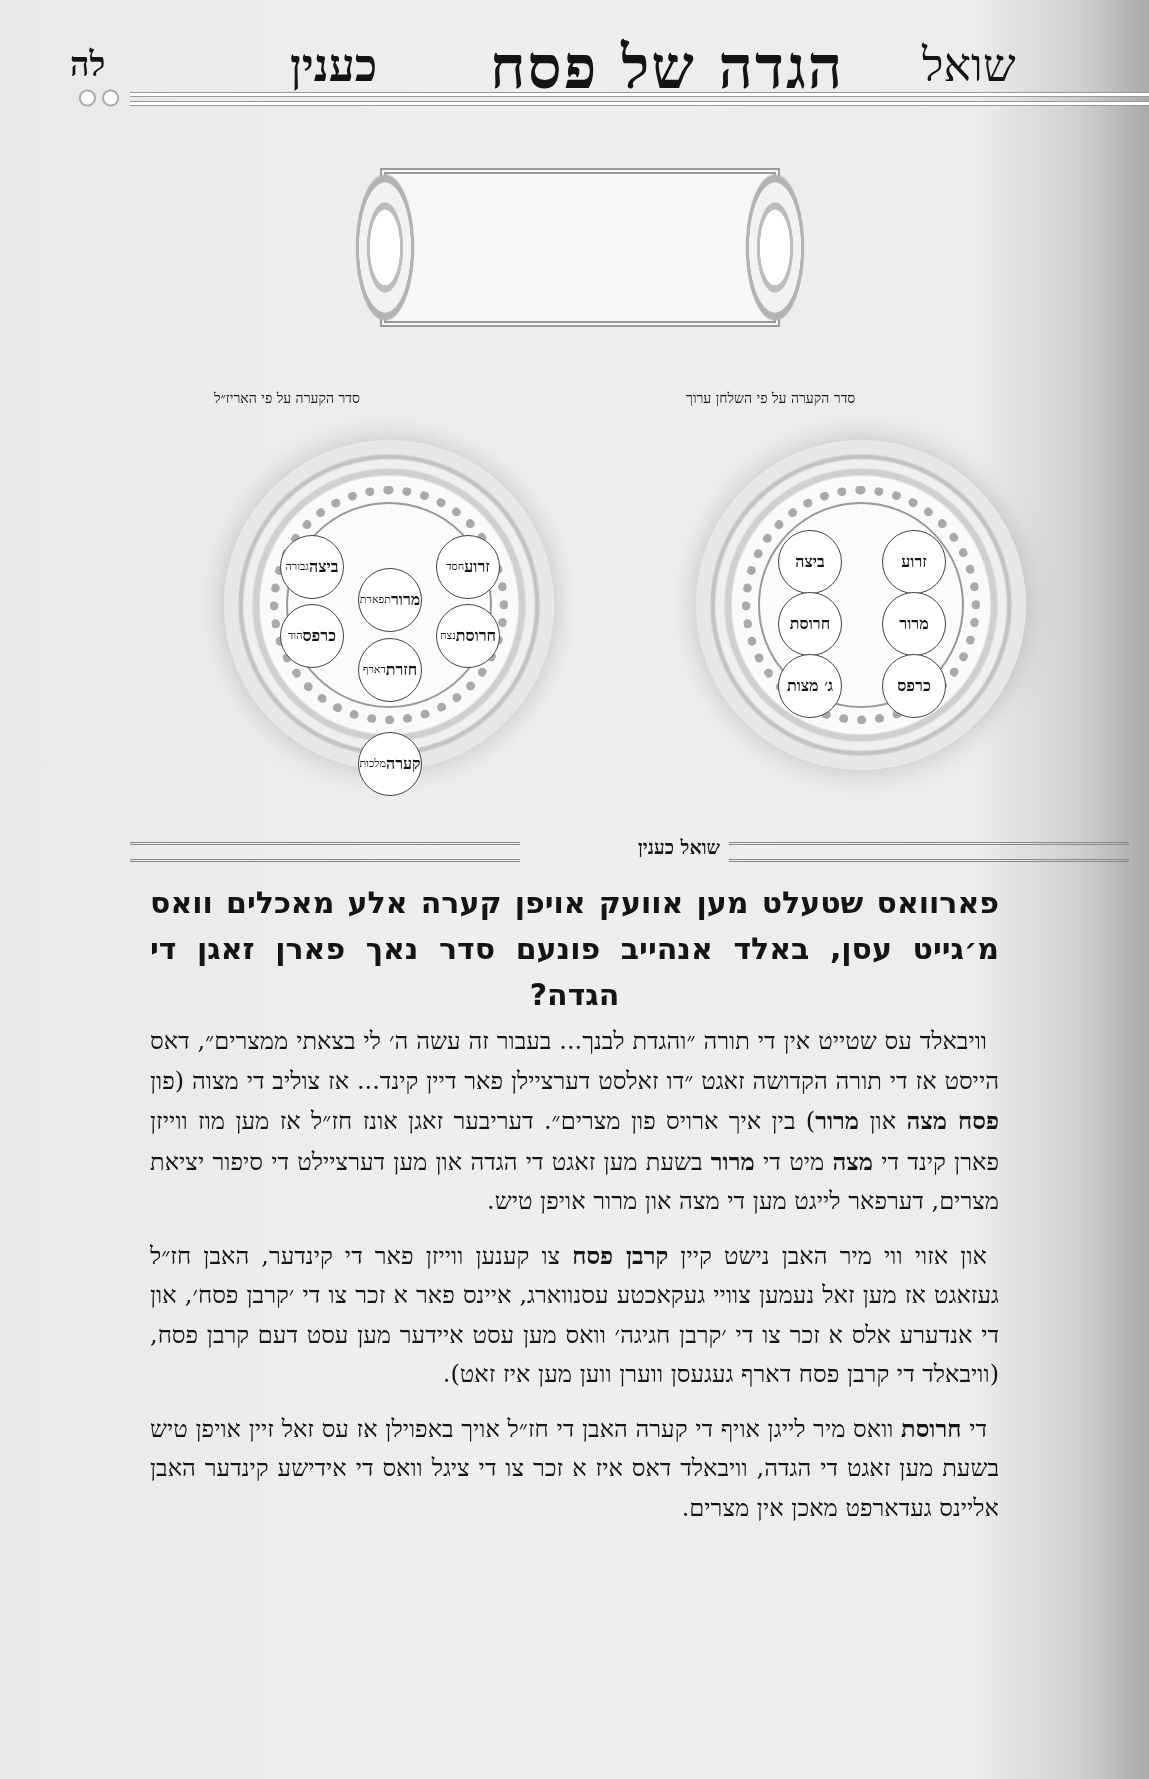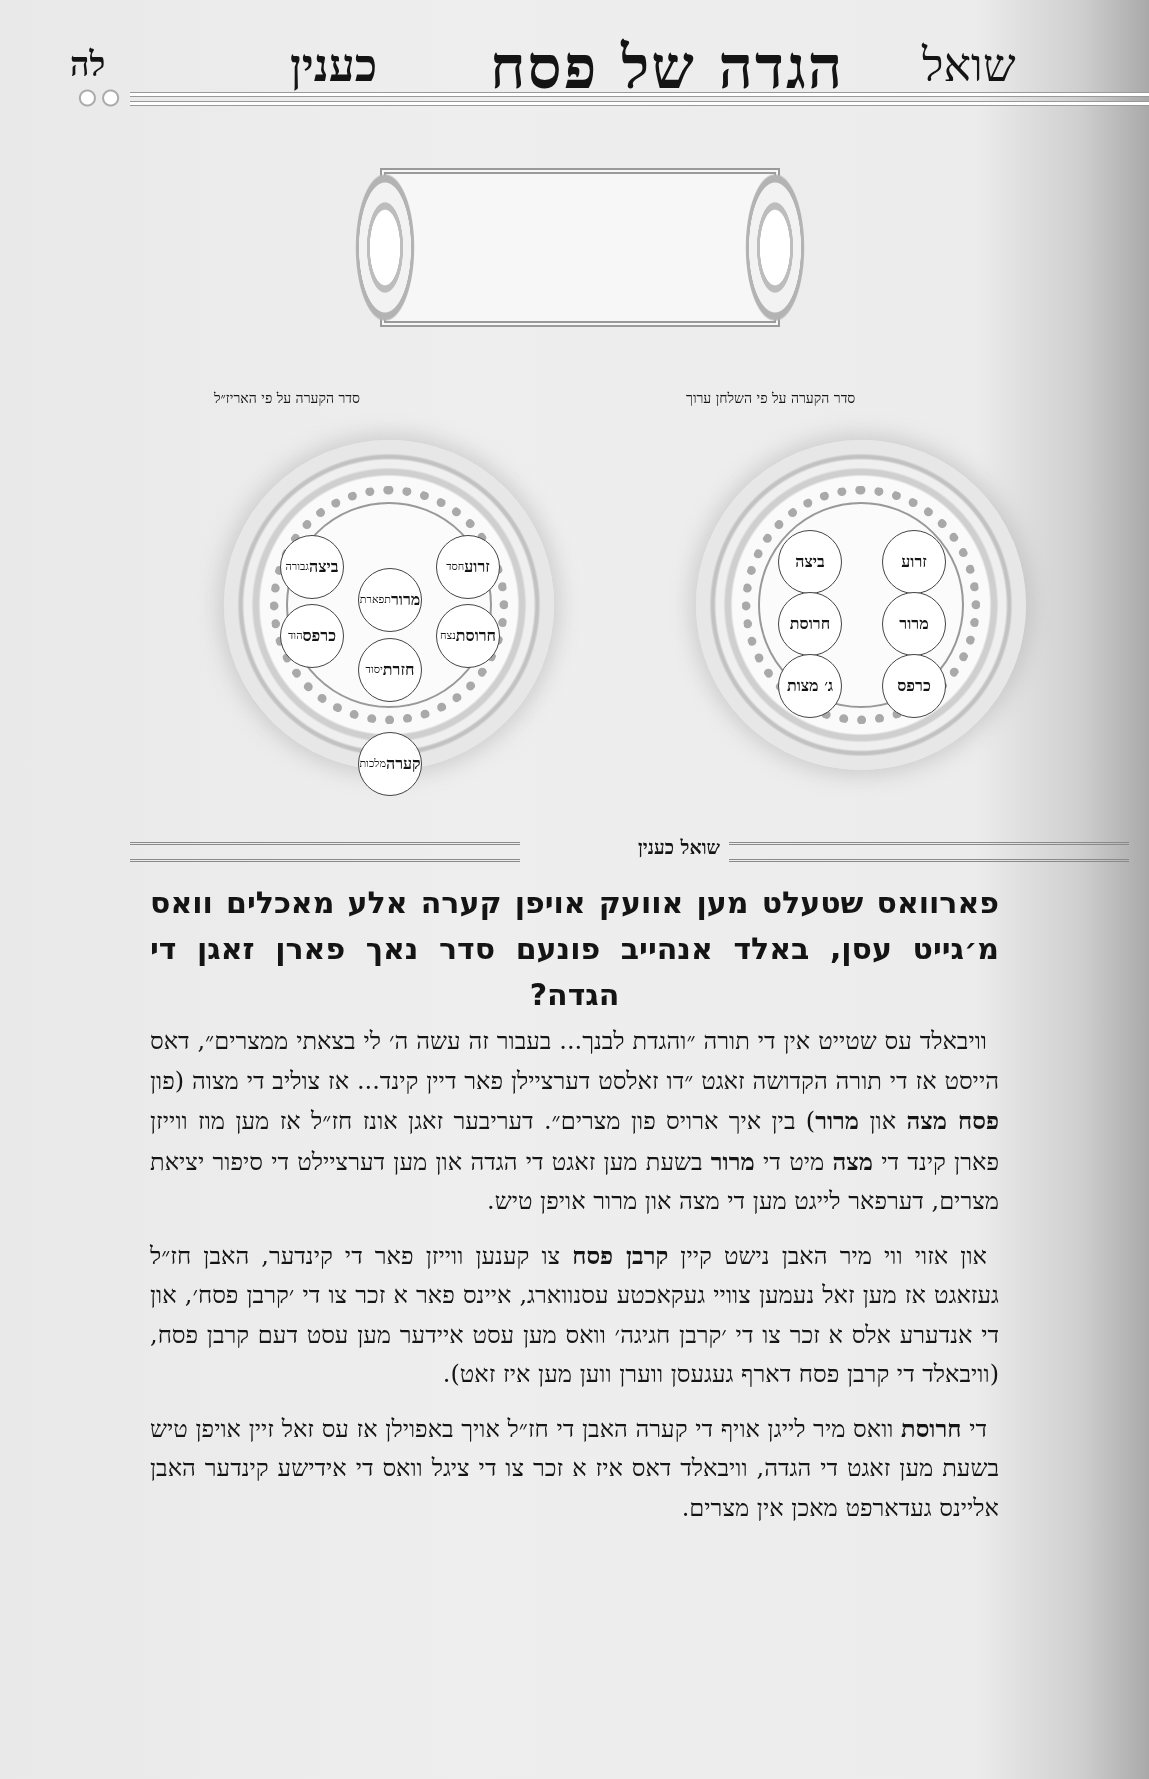--- a/index.html
+++ b/index.html
@@ -104,21 +104,21 @@
     <div class="item" style="left:212px; top:164px;">
       <span class="n">חרוסת</span>
         <span class="s">נצח</span>
       </div>
     <div class="item" style="left:56px; top:164px;">
       <span class="n">כרפס</span>
         <span class="s">הוד</span>
       </div>
     <div class="item" style="left:134px; top:198px;">
       <span class="n">חזרת</span>
-        <span class="s">יסוד</span>
+        <span class="s">דארף</span>
       </div>
     <div class="item" style="left:134px; top:292px;">
       <span class="n">קערה</span>
         <span class="s">מלכות</span>
       </div>
   </div>
 
   <div class="plate" style="left:696px; top:440px;">
     <div class="caption">סדר הקערה על פי השלחן ערוך</div>
     <div class="outer"></div>

